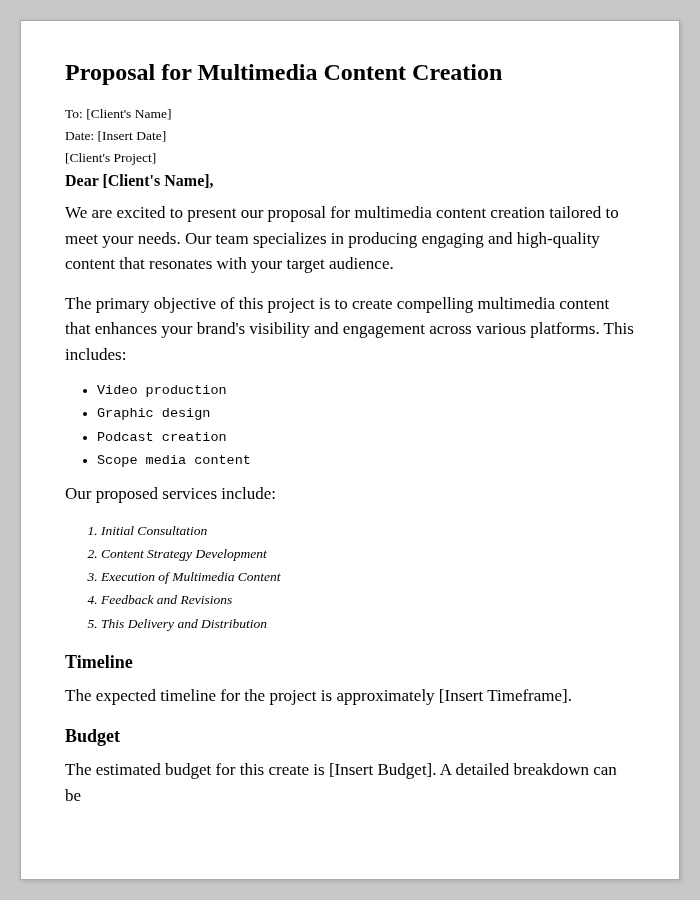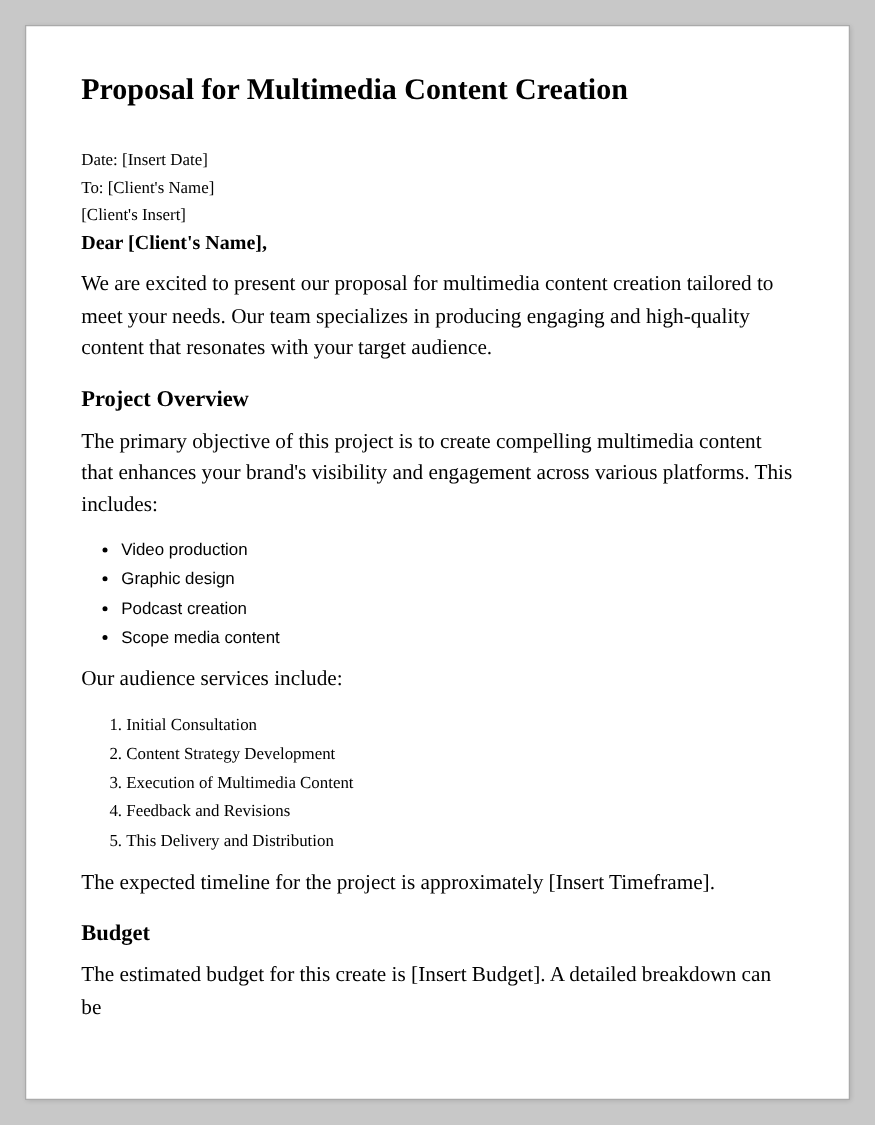--- a/index.html
+++ b/index.html
@@ -24,21 +24,21 @@
       min-height: 860px;
       padding: 36px 44px 36px 44px;
       border: 1px solid #aaa;
       box-shadow: 1px 1px 4px rgba(0,0,0,0.15);
     }
 
     .page-title {
       font-size: 24px;
       font-weight: bold;
       line-height: 1.3;
-      margin-bottom: 32px;
+      margin-bottom: 18px;
       font-family: 'Times New Roman', Times, serif;
     }
 
     .meta-line {
       font-size: 13.5px;
       margin-bottom: 6px;
       font-family: 'Times New Roman', Times, serif;
     }
 
     .salutation {
@@ -60,82 +60,83 @@
       font-weight: bold;
       margin-top: 18px;
       margin-bottom: 10px;
       font-family: 'Times New Roman', Times, serif;
     }
 
     ul.bullet-list {
       margin-left: 32px;
       margin-bottom: 10px;
       font-size: 13.5px;
-      font-family: Liberation Sans, sans-serif;
+      font-family: Liberation Mono, monospace;
       list-style-type: disc;
     }
 
     ul.bullet-list li {
       margin-bottom: 3px;
       line-height: 1.5;
     }
 
     ol.numbered-list {
       margin-left: 36px;
       margin-bottom: 10px;
       font-size: 13.5px;
       font-family: 'Times New Roman', Times, serif;
       list-style-type: decimal;
+      font-style: italic;
     }
 
     ol.numbered-list li {
       margin-bottom: 3px;
       line-height: 1.5;
     }
   </style>
 </head>
 <body>
 
 <div class="page">
 
   <h1 class="page-title">Proposal for Multimedia Content Creation</h1>
 
+  <p class="meta-line">To: [Client's Name]</p>
+
   <p class="meta-line">Date: [Insert Date]</p>
 
-  <p class="meta-line">To: [Client's Name]</p>
-
-  <p class="meta-line">[Client's Insert]</p>
+  <p class="meta-line">[Client's Project]</p>
 
 
   <p class="salutation">Dear [Client's Name],</p>
 
   <p class="body-text">We are excited to present our proposal for multimedia content creation tailored to meet your needs. Our team specializes in producing engaging and high-quality content that resonates with your target audience.</p>
 
-  <h2 class="section-heading">Project Overview</h2>
 
   <p class="body-text">The primary objective of this project is to create compelling multimedia content that enhances your brand's visibility and engagement across various platforms. This includes:</p>
 
   <ul class="bullet-list">
     <li>Video production</li>
     <li>Graphic design</li>
     <li>Podcast creation</li>
     <li>Scope media content</li>
   </ul>
 
 
-  <p class="body-text">Our audience services include:</p>
+  <p class="body-text">Our proposed services include:</p>
 
   <ol class="numbered-list">
     <li>Initial Consultation</li>
     <li>Content Strategy Development</li>
     <li>Execution of Multimedia Content</li>
     <li>Feedback and Revisions</li>
     <li>This Delivery and Distribution</li>
   </ol>
 
+  <h2 class="section-heading">Timeline</h2>
 
   <p class="body-text">The expected timeline for the project is approximately [Insert Timeframe].</p>
 
   <h2 class="section-heading">Budget</h2>
 
   <p class="body-text">The estimated budget for this create is [Insert Budget]. A detailed breakdown can be</p>
 
 </div>
 
 </body></html>

